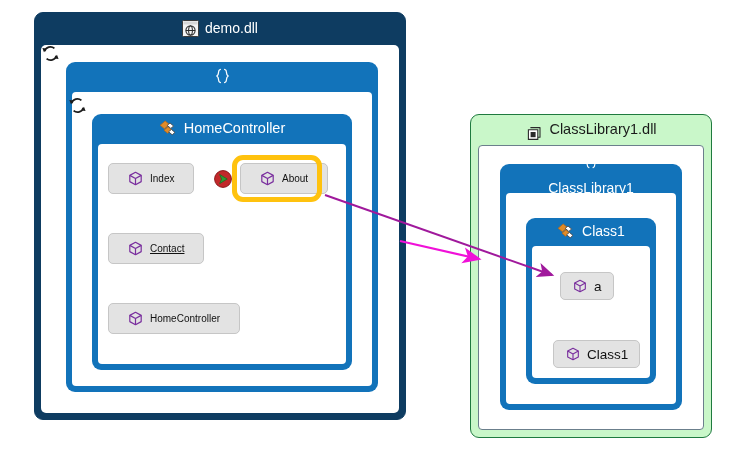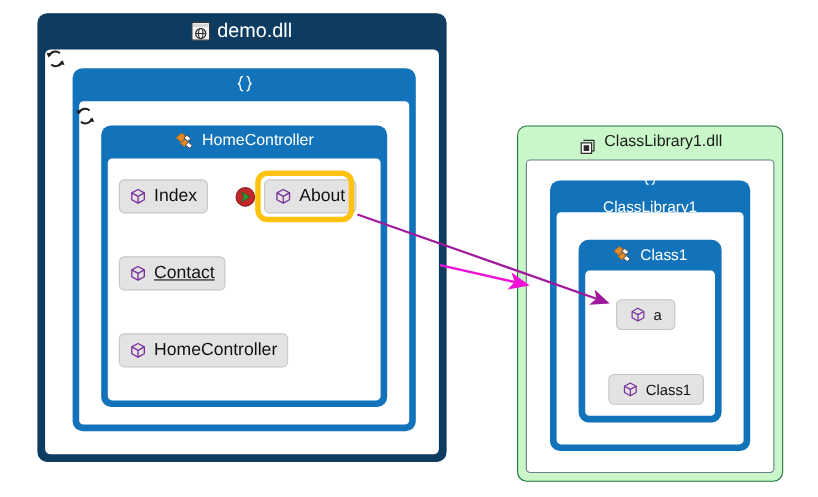--- a/index.html
+++ b/index.html
@@ -18,21 +18,21 @@
 
   
   .assembly-demo{
     left:34px;top:12px;width:372px;height:408px;
     background:#0e3c61;
     border:1px solid #0e3c61;
     border-radius:9px;
   }
   .assembly-demo > .hdr{
     height:30px;line-height:30px;
-    color:#ffffff;font-size:18px;
+    color:#ffffff;font-size:14px;
     display:flex;align-items:center;justify-content:center;gap:6px;
   }
   .assembly-demo > .body{
     position:absolute;left:6px;right:6px;top:32px;bottom:6px;
     background:#ffffff;border-radius:5px;
   }
 
   
   .ns-demo{
     left:66px;top:62px;width:312px;height:330px;
@@ -108,22 +108,22 @@
   }
 
   
   .method{
     position:absolute;box-sizing:border-box;
     background:#e3e3e3;
     border:1px solid #c6c6c6;
     border-radius:5px;
     height:31px;
     display:flex;align-items:center;gap:7px;
-    padding:0 9px;
-    font-size:16px;color:#111111;
+    padding:0 19px;
+    font-size:10px;color:#111111;
     white-space:nowrap;
   }
   .method.small{height:28px;font-size:13.5px;padding:0 11px;}
 
   .m-index      {left:108px;top:163px;}
   .m-about      {left:240px;top:163px;}
   .m-contact    {left:108px;top:233px;text-decoration:underline;}
   .m-homector   {left:108px;top:303px;}
   .m-a          {left:560px;top:272px;}
   .m-class1     {left:553px;top:340px;}

